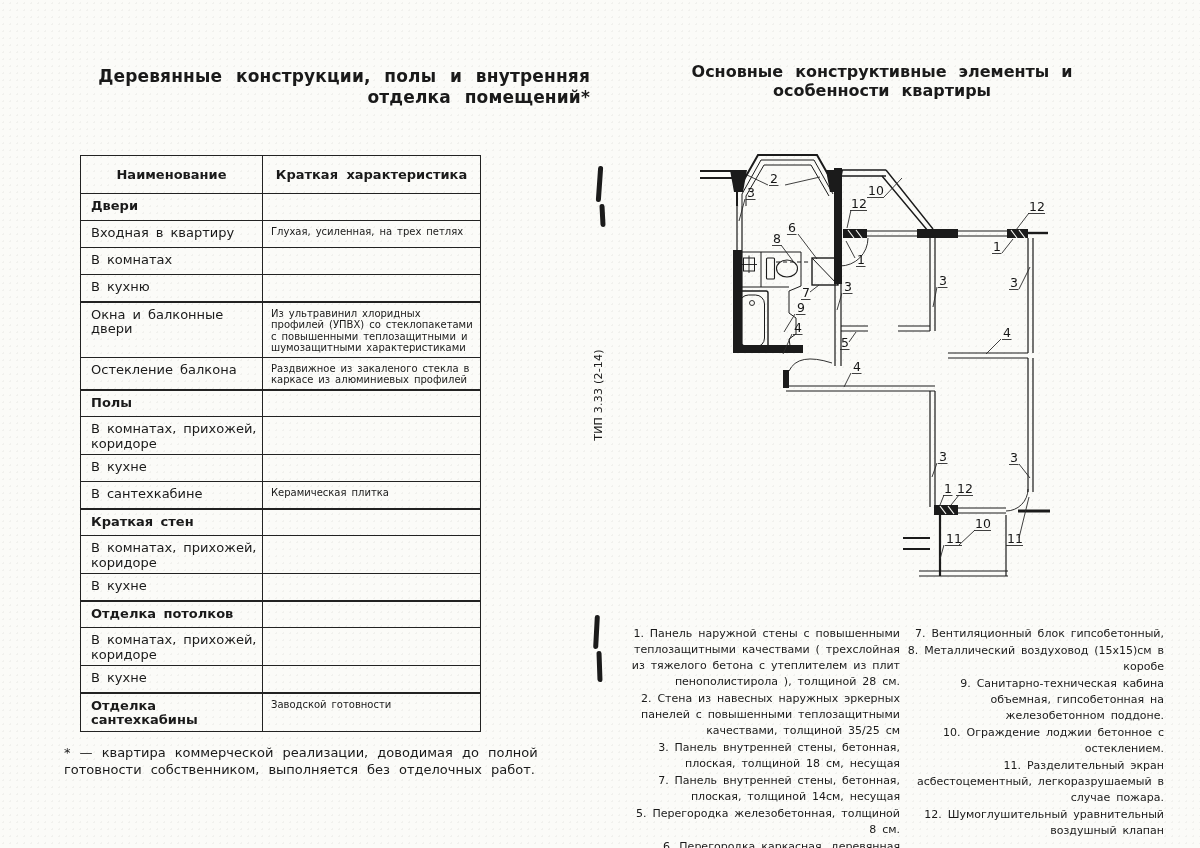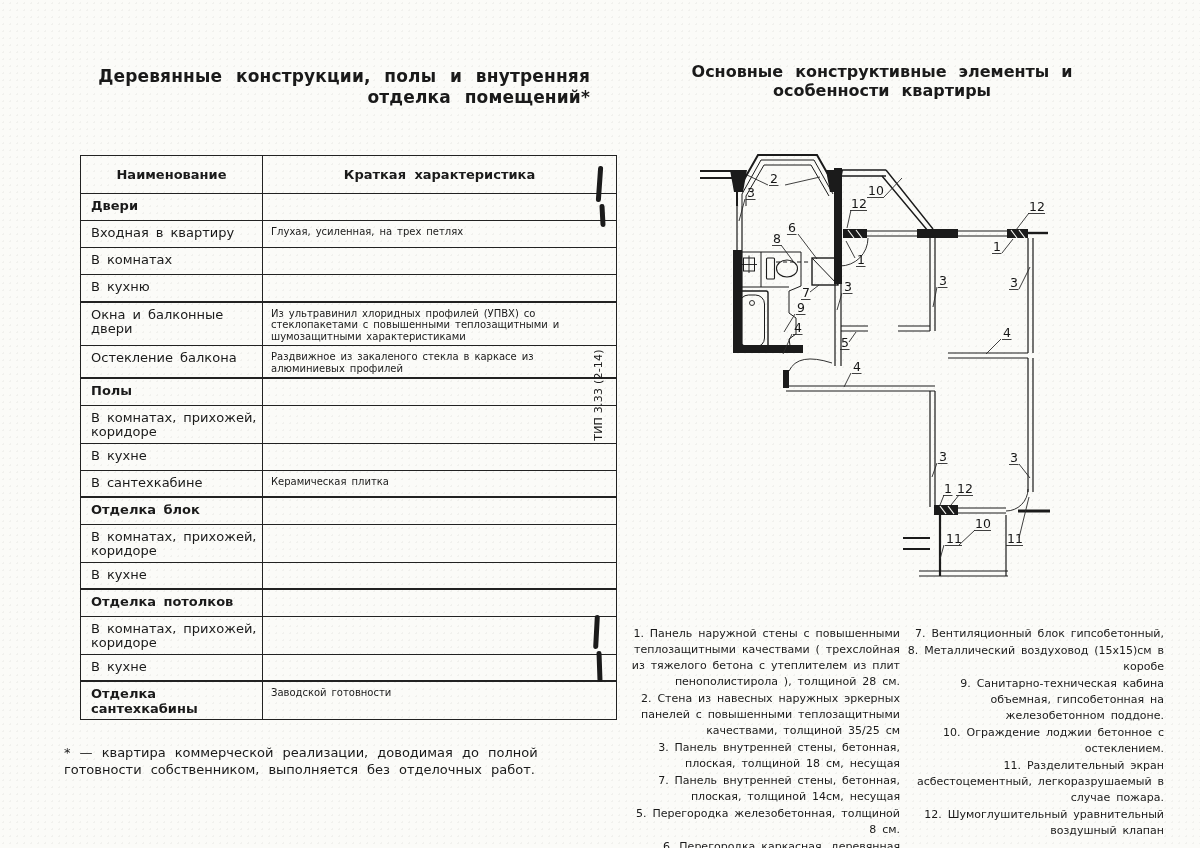--- a/index.html
+++ b/index.html
@@ -11,21 +11,21 @@
     font-family:"DejaVu Sans",sans-serif;color:#1a1a1a;
   }
   .left-title{
     position:absolute;left:42px;top:66px;width:548px;text-align:right;
     font-size:17px;font-weight:bold;line-height:21px;word-spacing:0.45em;letter-spacing:0.01em;
   }
   .right-title{
     position:absolute;left:662px;top:62px;width:440px;text-align:center;
     font-size:16px;font-weight:bold;line-height:19px;word-spacing:0.4em;
   }
-  .table-wrap{position:absolute;left:80px;top:155px;width:537px;}
+  .table-wrap{position:absolute;left:80px;top:155px;width:401px;}
   table.spec{border-collapse:collapse;width:100%;}
   table.spec th,table.spec td{border:1.5px solid #222;vertical-align:top;}
   table.spec th{font-size:13px;font-weight:bold;padding:11px 4px;word-spacing:0.3em;}
   table.spec tr{height:27px;}
   td.name{width:167px;font-size:13px;line-height:14.5px;padding:5px 4px 3px 10px;word-spacing:0.22em;}
   td.val{font-size:10px;line-height:11.5px;padding:5px 4px 3px 8px;word-spacing:0.18em;}
   tr.section td{border-top-width:2.6px;}
   .bold{font-weight:bold;}
   .footnote{
     position:absolute;left:64px;top:744px;width:540px;
@@ -128,21 +128,21 @@
 
         <tr>
           <td class="name">
             <div>В сантехкабине</div>
           </td>
           <td class="val">Керамическая плитка</td>
         </tr>
 
         <tr class="section">
           <td class="name">
-            <div class="bold">Отделка блок</div>
+            <div class="bold">Краткая стен</div>
           </td>
           <td class="val"></td>
         </tr>
 
         <tr>
           <td class="name">
             <div>В комнатах, прихожей, коридоре</div>
           </td>
           <td class="val"></td>
         </tr>

